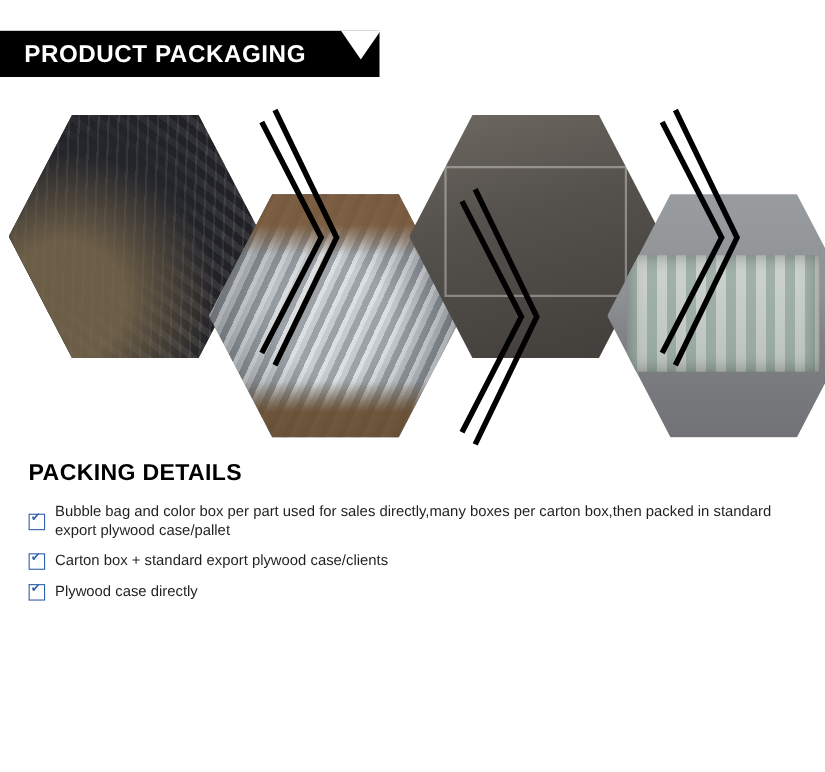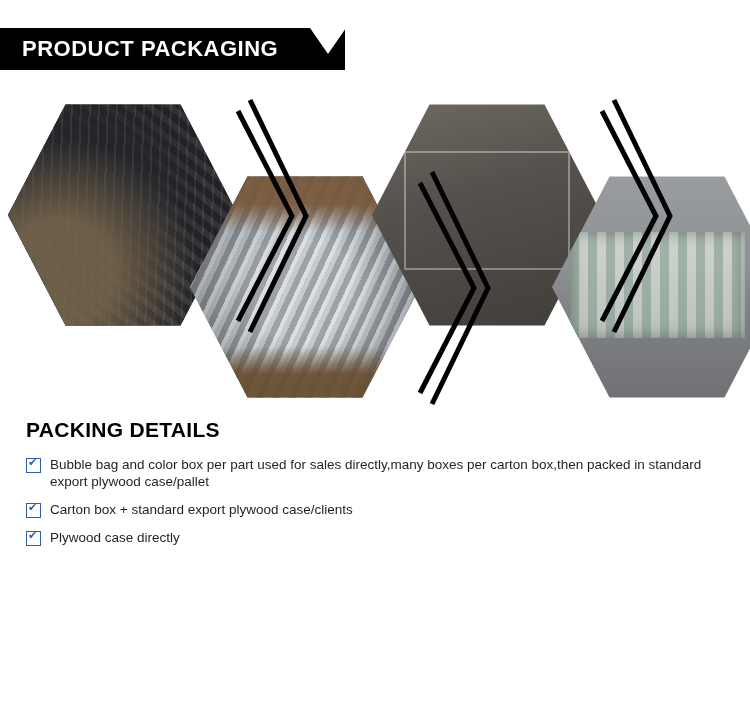--- a/index.html
+++ b/index.html
@@ -149,21 +149,21 @@
     color: #000;
     letter-spacing: 0.3px;
   }
   .bullets {
     list-style: none;
     margin: 0;
     padding: 0 30px 0 26px;
   }
   .bullet {
     display: flex;
-    align-items: flex-start;
+    align-items: center;
     margin-bottom: 11px;
   }
   .check {
     flex: 0 0 auto;
     width: 13px;
     height: 13px;
     border: 1px solid #2f5fa8;
     margin-right: 9px;
     margin-top: 2px;
     position: relative;

